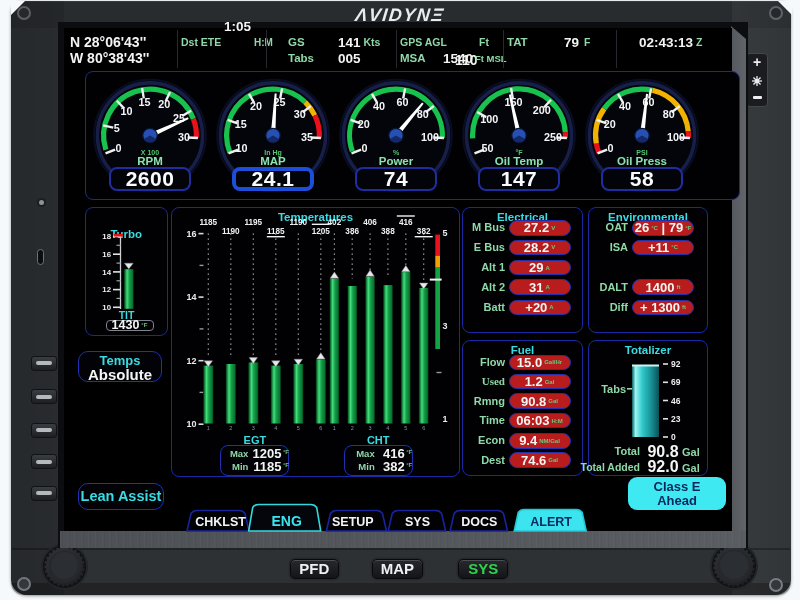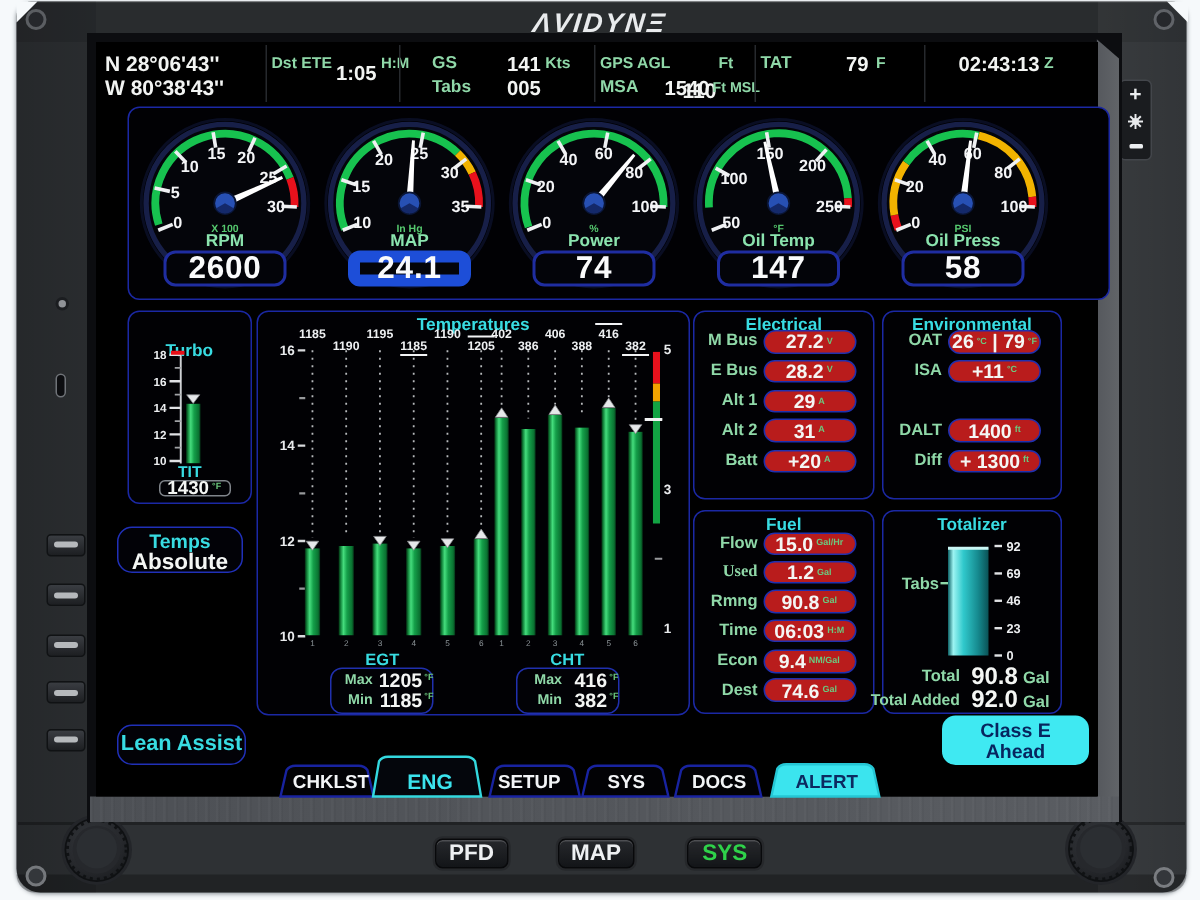--- a/index.html
+++ b/index.html
@@ -86,21 +86,21 @@
     <circle cx="26" cy="25" r="14" fill="#2b2e32"></circle>
   </svg>
 <div class="abs" style="left:58px;top:22px;width:690px;height:526px;background:#0c0d10;"></div>
 <div class="abs" style="left:731px;top:26px;width:15px;height:522px;background:linear-gradient(90deg,#55585d,#616468);clip-path:polygon(0 0, 100% 2.5%, 100% 100%, 0 100%);"></div>
 <div class="abs" style="left:60px;top:531px;width:686px;height:17px;background:linear-gradient(90deg,#4d5055,#5a5d62);"></div>
 <div class="abs" style="left:60px;top:531px;width:686px;height:17px;background:repeating-linear-gradient(90deg,rgba(255,255,255,0.025) 0 1px,rgba(0,0,0,0.035) 2px 3px,transparent 3px 7px);"></div>
 <div class="abs" style="left:64px;top:28px;width:668px;height:503px;background:#000;"></div>
 <div class="abs" style="left:70px;top:35px;font-size:14px;line-height:1;"><span class="w">N&nbsp;28°06'43''</span></div>
 <div class="abs" style="left:70px;top:51px;font-size:14px;line-height:1;"><span class="w">W&nbsp;80°38'43''</span></div>
 <div class="abs" style="left:181px;top:37px;font-size:10.5px;line-height:1;"><span class="g">Dst ETE</span></div>
-<div class="abs" style="left:224px;top:42px;font-size:13.5px;line-height:1;"><span class="w">1:05</span></div>
+<div class="abs" style="left:224px;top:20px;font-size:13.5px;line-height:1;"><span class="w">1:05</span></div>
 <div class="abs" style="left:254px;top:37.5px;font-size:10px;line-height:1;"><span class="g">H:M</span></div>
 <div class="abs" style="left:288px;top:36.5px;font-size:11.5px;line-height:1;"><span class="g">GS</span></div>
 <div class="abs" style="left:338px;top:35.5px;font-size:13.5px;line-height:1;"><span class="w">141</span></div>
 <div class="abs" style="left:363.5px;top:37px;font-size:10.5px;line-height:1;"><span class="g">Kts</span></div>
 <div class="abs" style="left:288px;top:53px;font-size:11.5px;line-height:1;"><span class="g">Tabs</span></div>
 <div class="abs" style="left:338px;top:52px;font-size:13.5px;line-height:1;"><span class="w">005</span></div>
 <div class="abs" style="left:400px;top:37px;font-size:10.5px;line-height:1;"><span class="g">GPS AGL</span></div>
 <div class="abs" style="left:455px;top:53px;font-size:14px;line-height:1;"><span class="w">110</span></div>
 <div class="abs" style="left:479px;top:37px;font-size:10.5px;line-height:1;"><span class="g">Ft</span></div>
 <div class="abs" style="left:400px;top:53px;font-size:11.5px;line-height:1;"><span class="g">MSA</span></div>
@@ -221,21 +221,21 @@
 <polygon points="558.8,70.8 563.0,22.9 561.1,22.7 553.8,70.2" fill="#ffffff"></polygon>
 <circle cx="557" cy="64.5" r="7.2" fill="#2750b4" stroke="#0a1534" stroke-width="1.2"></circle>
 <path d="M 550.9 68.0 A 7.2 7.2 0 0 0 563.1 68.0 L 557 64.5 Z" fill="#14296a"></path>
   </svg>
 <div class="abs" style="left:90px;top:156px;width:120px;text-align:center;color:#8be4ae;font-weight:bold;font-size:11.5px;line-height:1;">RPM</div>
 <div class="abs" style="left:213px;top:156px;width:120px;text-align:center;color:#8be4ae;font-weight:bold;font-size:11.5px;line-height:1;">MAP</div>
 <div class="abs" style="left:336px;top:156px;width:120px;text-align:center;color:#8be4ae;font-weight:bold;font-size:11.5px;line-height:1;">Power</div>
 <div class="abs" style="left:459px;top:156px;width:120px;text-align:center;color:#8be4ae;font-weight:bold;font-size:11.5px;line-height:1;">Oil Temp</div>
 <div class="abs" style="left:582px;top:156px;width:120px;text-align:center;color:#8be4ae;font-weight:bold;font-size:11.5px;line-height:1;">Oil Press</div>
 <div class="abs" style="left:109px;top:166.5px;width:82px;height:24.5px;border:2px solid #1f2da0;border-radius:8px;background:#030409;display:flex;align-items:center;justify-content:center;color:#fafbfc;font-weight:bold;font-size:21px;letter-spacing:0.5px;">2600</div>
-<div class="abs" style="left:232px;top:166.5px;width:82px;height:24.5px;border:8px solid #1d4ed8;border-radius:8px;background:#030409;display:flex;align-items:center;justify-content:center;color:#fafbfc;font-weight:bold;font-size:21px;letter-spacing:0.5px;">24.1</div>
+<div class="abs" style="left:232px;top:166.5px;width:82px;height:24.5px;border:4px solid #1d4ed8;border-radius:8px;background:#030409;display:flex;align-items:center;justify-content:center;color:#fafbfc;font-weight:bold;font-size:21px;letter-spacing:0.5px;">24.1</div>
 <div class="abs" style="left:355px;top:166.5px;width:82px;height:24.5px;border:2px solid #1f2da0;border-radius:8px;background:#030409;display:flex;align-items:center;justify-content:center;color:#fafbfc;font-weight:bold;font-size:21px;letter-spacing:0.5px;">74</div>
 <div class="abs" style="left:478px;top:166.5px;width:82px;height:24.5px;border:2px solid #1f2da0;border-radius:8px;background:#030409;display:flex;align-items:center;justify-content:center;color:#fafbfc;font-weight:bold;font-size:21px;letter-spacing:0.5px;">147</div>
 <div class="abs" style="left:601px;top:166.5px;width:82px;height:24.5px;border:2px solid #1f2da0;border-radius:8px;background:#030409;display:flex;align-items:center;justify-content:center;color:#fafbfc;font-weight:bold;font-size:21px;letter-spacing:0.5px;">58</div>
 <div class="panel" style="left:85px;top:207px;width:82.5px;height:129px;"></div>
 <div class="ptitle abs" style="left:85px;top:229px;width:82.5px;">Turbo</div>
 <div class="panel" style="left:171px;top:207px;width:289px;height:270px;"></div>
 <div class="ptitle abs" style="left:171px;top:211.5px;width:289px;">Temperatures</div>
 <div class="panel" style="left:462px;top:207px;width:121px;height:126px;"></div>
 <div class="ptitle abs" style="left:462px;top:211.5px;width:121px;">Electrical</div>
 <div class="panel" style="left:588px;top:207px;width:120px;height:126px;"></div>

